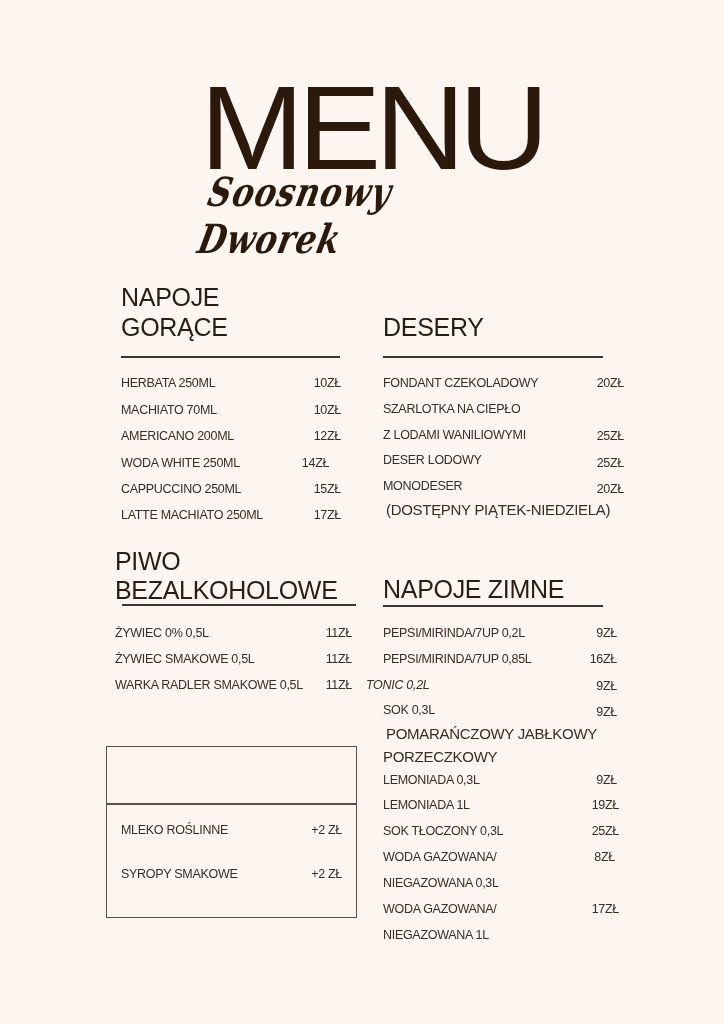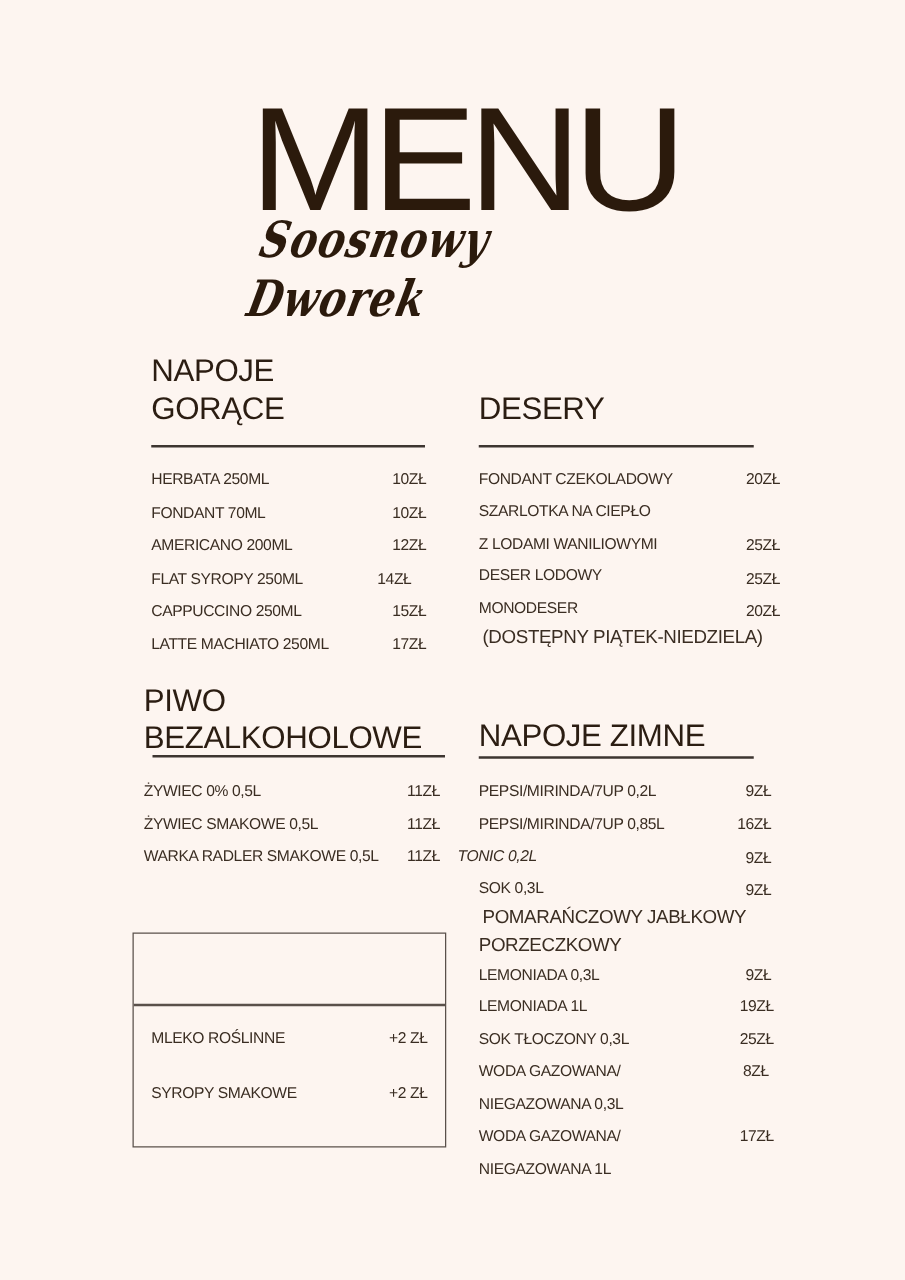--- a/index.html
+++ b/index.html
@@ -56,25 +56,25 @@
   <div class="title">MENU</div>
   <div class="subtitle">Soosnowy Dworek</div>
 
   <div>
     <div class="section-title" style="left:121px; top:282px;">NAPOJE</div>
     <div class="section-title" style="left:121px; top:312px;">GORĄCE</div>
     <div class="rule" style="left:121px; top:356px; width:219px;"></div>
 
     <div class="row" style="left:121px; top:375px;">HERBATA 250ML</div>
     <div class="price" style="left:290px; width:51px; top:375px;">10ZŁ</div>
-    <div class="row" style="left:121px; top:402px;">FONDANT 70ML</div>
+    <div class="row" style="left:121px; top:402px;">MACHIATO 70ML</div>
     <div class="price" style="left:290px; width:51px; top:402px;">10ZŁ</div>
     <div class="row" style="left:121px; top:428px;">AMERICANO 200ML</div>
     <div class="price" style="left:290px; width:51px; top:428px;">12ZŁ</div>
-    <div class="row" style="left:121px; top:455px;">FLAT SYROPY 250ML</div>
+    <div class="row" style="left:121px; top:455px;">WODA WHITE 250ML</div>
     <div class="price" style="left:290px; width:51px; top:455px;text-align:center;">14ZŁ</div>
     <div class="row" style="left:121px; top:481px;">CAPPUCCINO 250ML</div>
     <div class="price" style="left:290px; width:51px; top:481px;">15ZŁ</div>
     <div class="row" style="left:121px; top:507px;">LATTE MACHIATO 250ML</div>
     <div class="price" style="left:290px; width:51px; top:507px;">17ZŁ</div>
   </div>
 
   <div>
     <div class="section-title" style="left:383px; top:312px;">DESERY</div>
     <div class="rule" style="left:383px; top:356px; width:220px;"></div>

